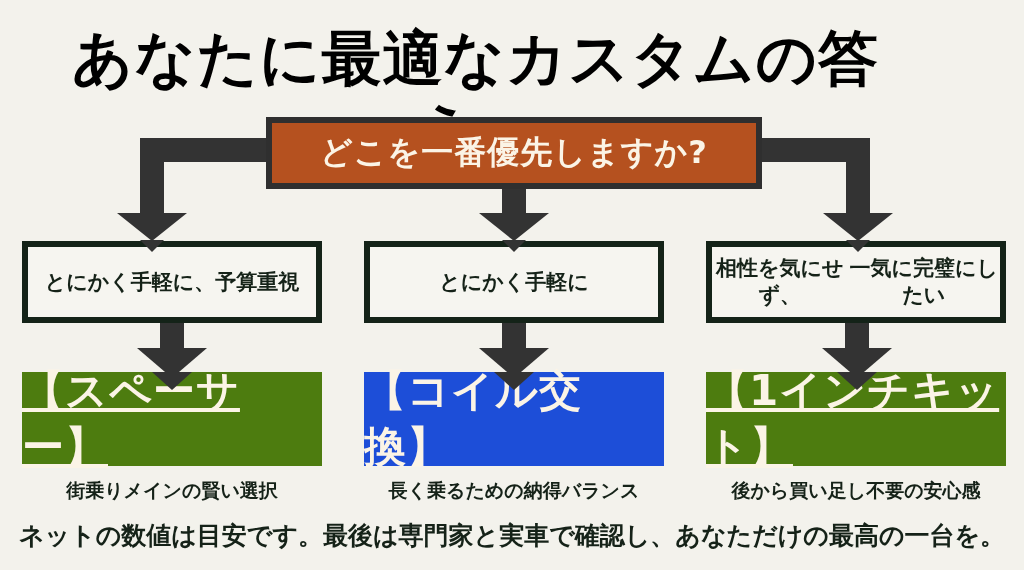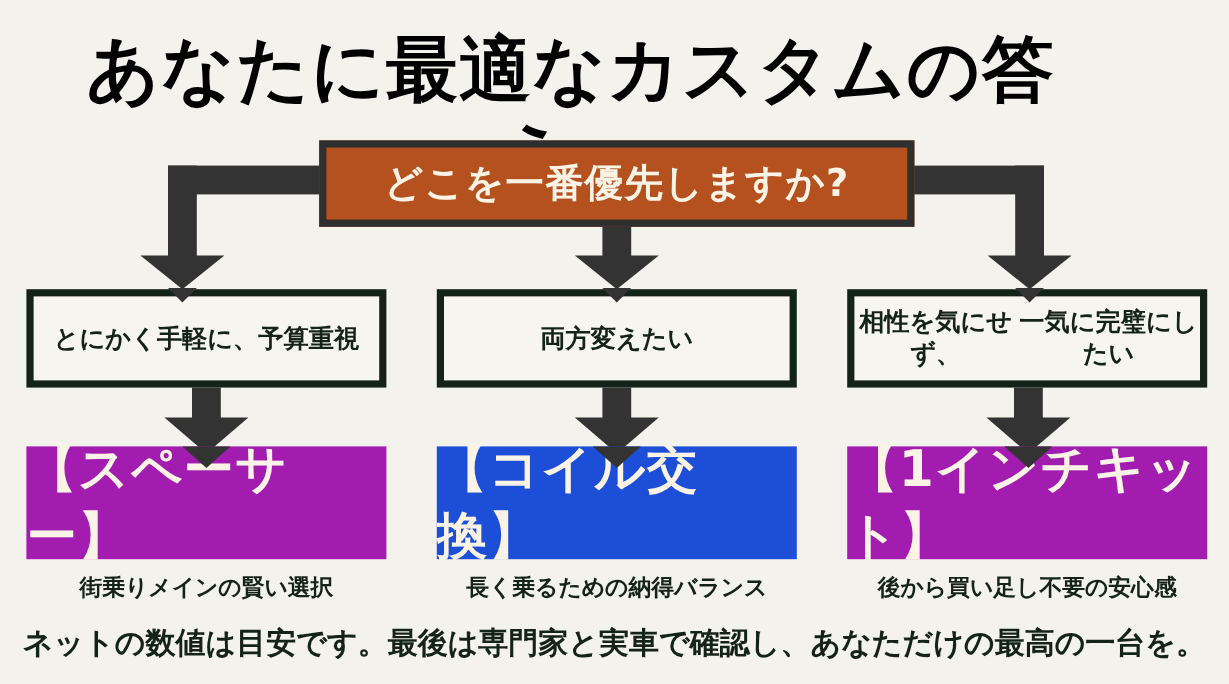--- a/index.html
+++ b/index.html
@@ -48,21 +48,21 @@
       text-align: center;
     }
     .result {
       box-sizing: border-box;
       width: 300px; height: 94px; top: 372px;
       display: flex; align-items: center; justify-content: center;
       color: #fbf4e6;
       font-size: 42px; font-weight: 900;
       letter-spacing: 1px;
     }
-    .result.orange { background: #a21caf; }
+    .result.orange { background: #4d7c0f; text-decoration: underline; }
     .result.green { background: #1d4ed8; }
     .caption {
       width: 300px; top: 476px;
       text-align: center;
       font-size: 19px; font-weight: 900;
       color: #152218;
       line-height: 28px;
     }
     .footer {
       left: 0; top: 518px; width: 1024px;
@@ -99,21 +99,21 @@
   <polygon points="822,348 892,348 857,378" fill="#333333"></polygon>
 </svg>
 
 <div class="abs question">どこを一番優先しますか?</div>
 
 <div class="abs option" style="left:22px;">
   <span>とにかく手軽に、</span>
   <span>予算重視</span>
 </div>
 <div class="abs option" style="left:364px;">
-  <span>両方変えたい</span>
+  <span>とにかく手軽に</span>
 </div>
 <div class="abs option" style="left:706px;">
   <span>相性を気にせず、</span>
   <span>一気に完璧にしたい</span>
 </div>
 
 <div class="abs result orange" style="left:22px;">【スペーサー】</div>
 <div class="abs result green" style="left:364px;">【コイル交換】</div>
 <div class="abs result orange" style="left:706px;">【1インチキット】</div>
 

